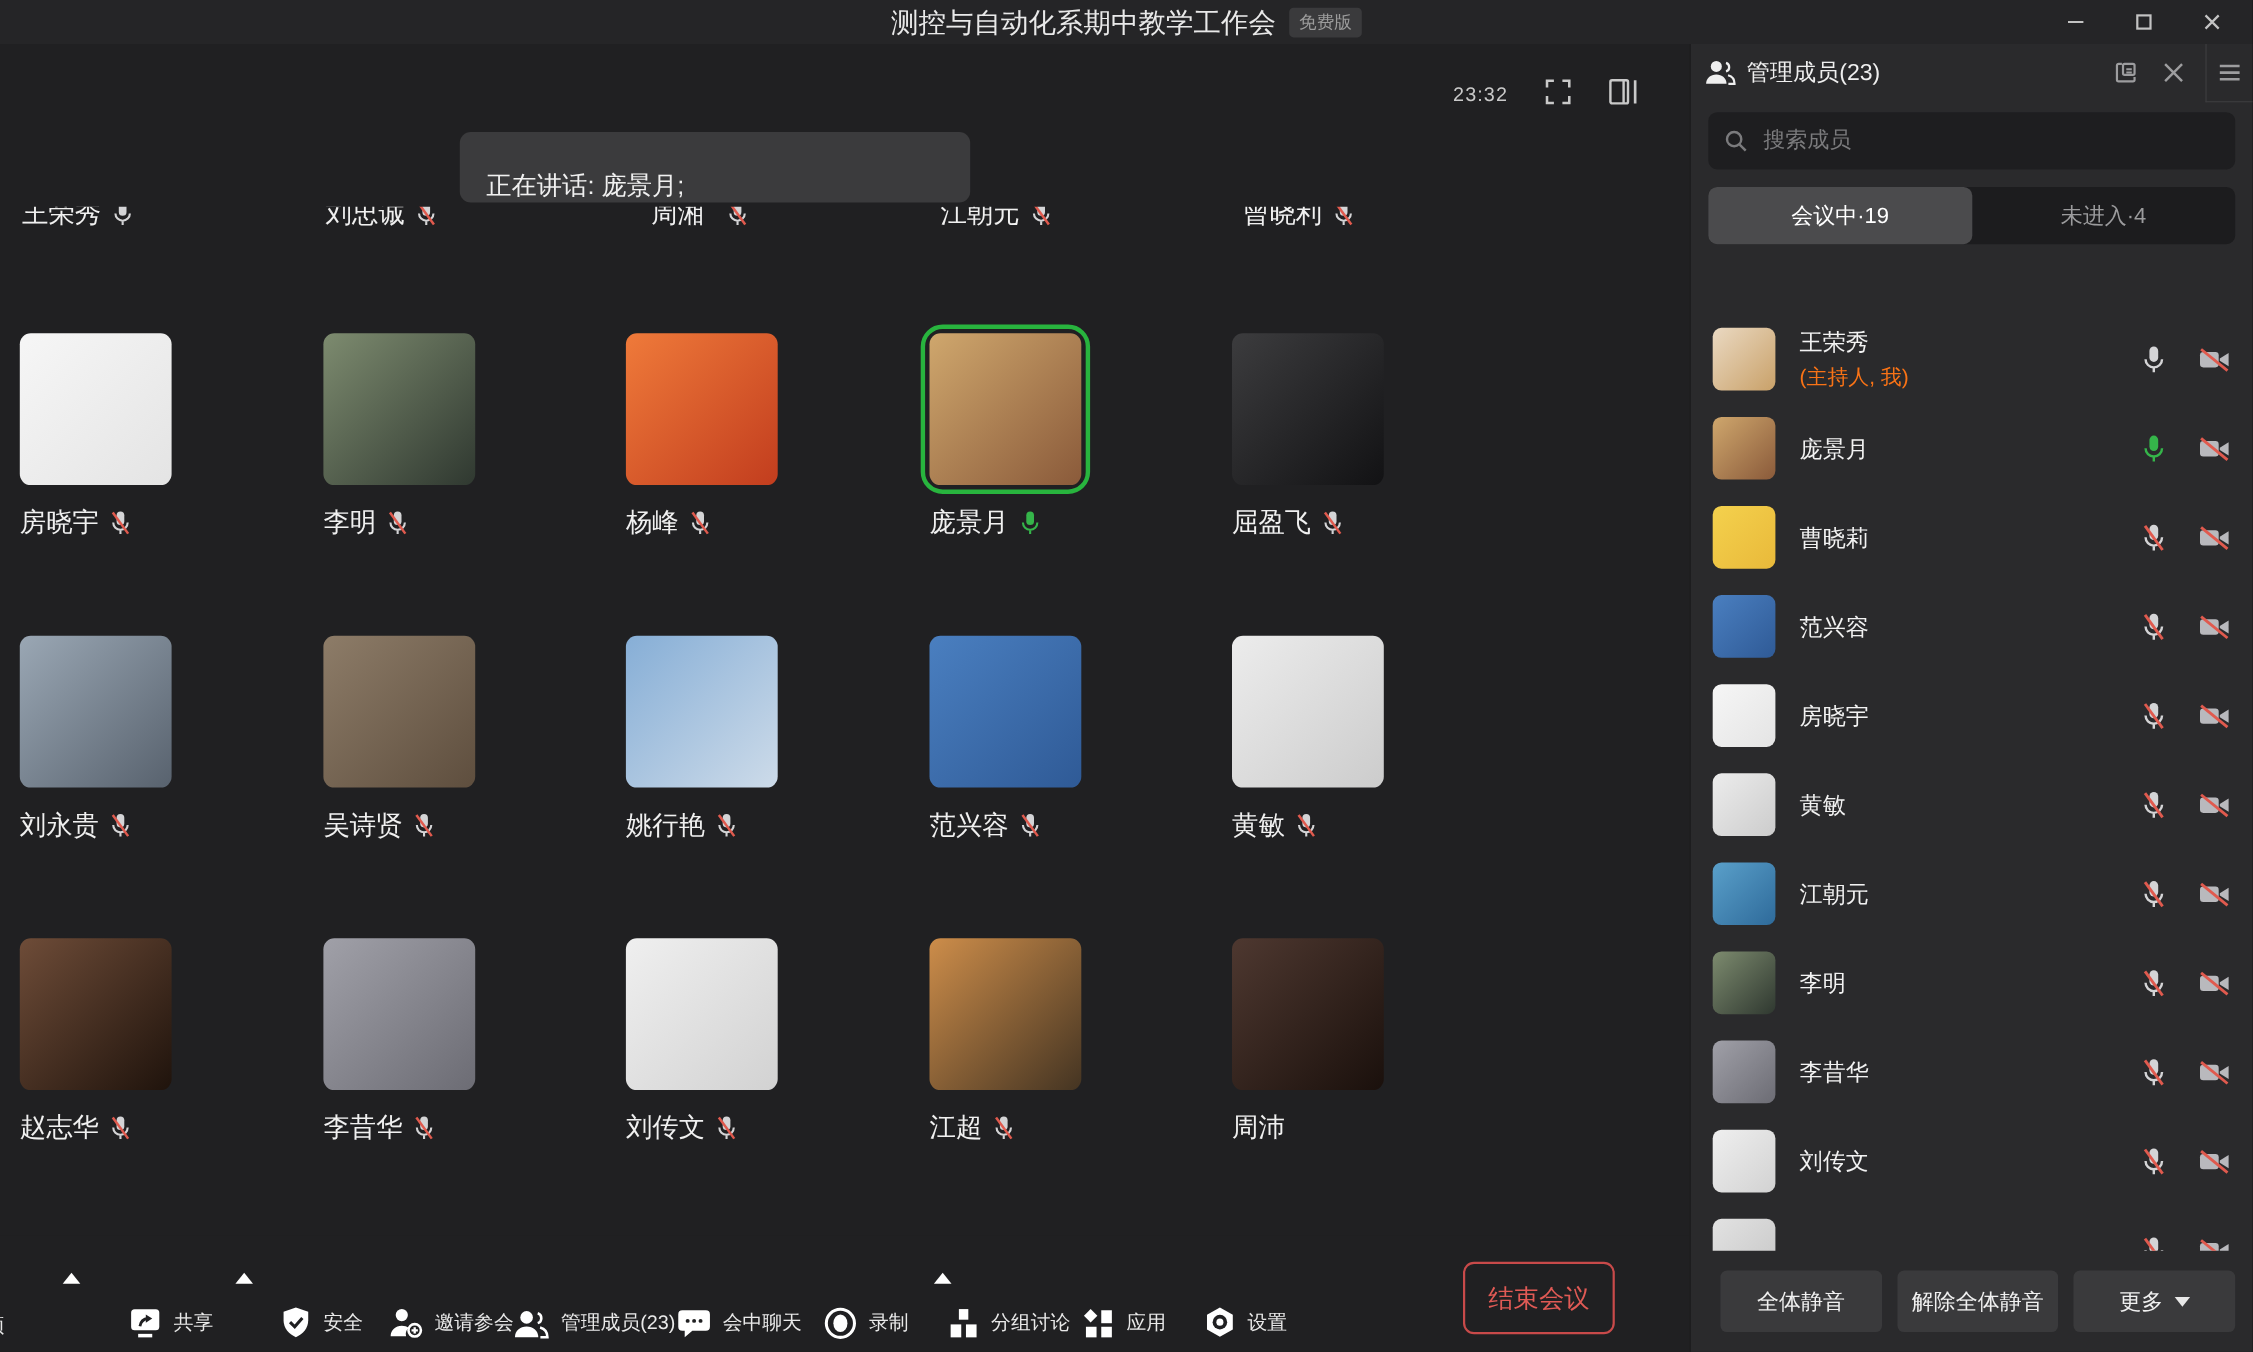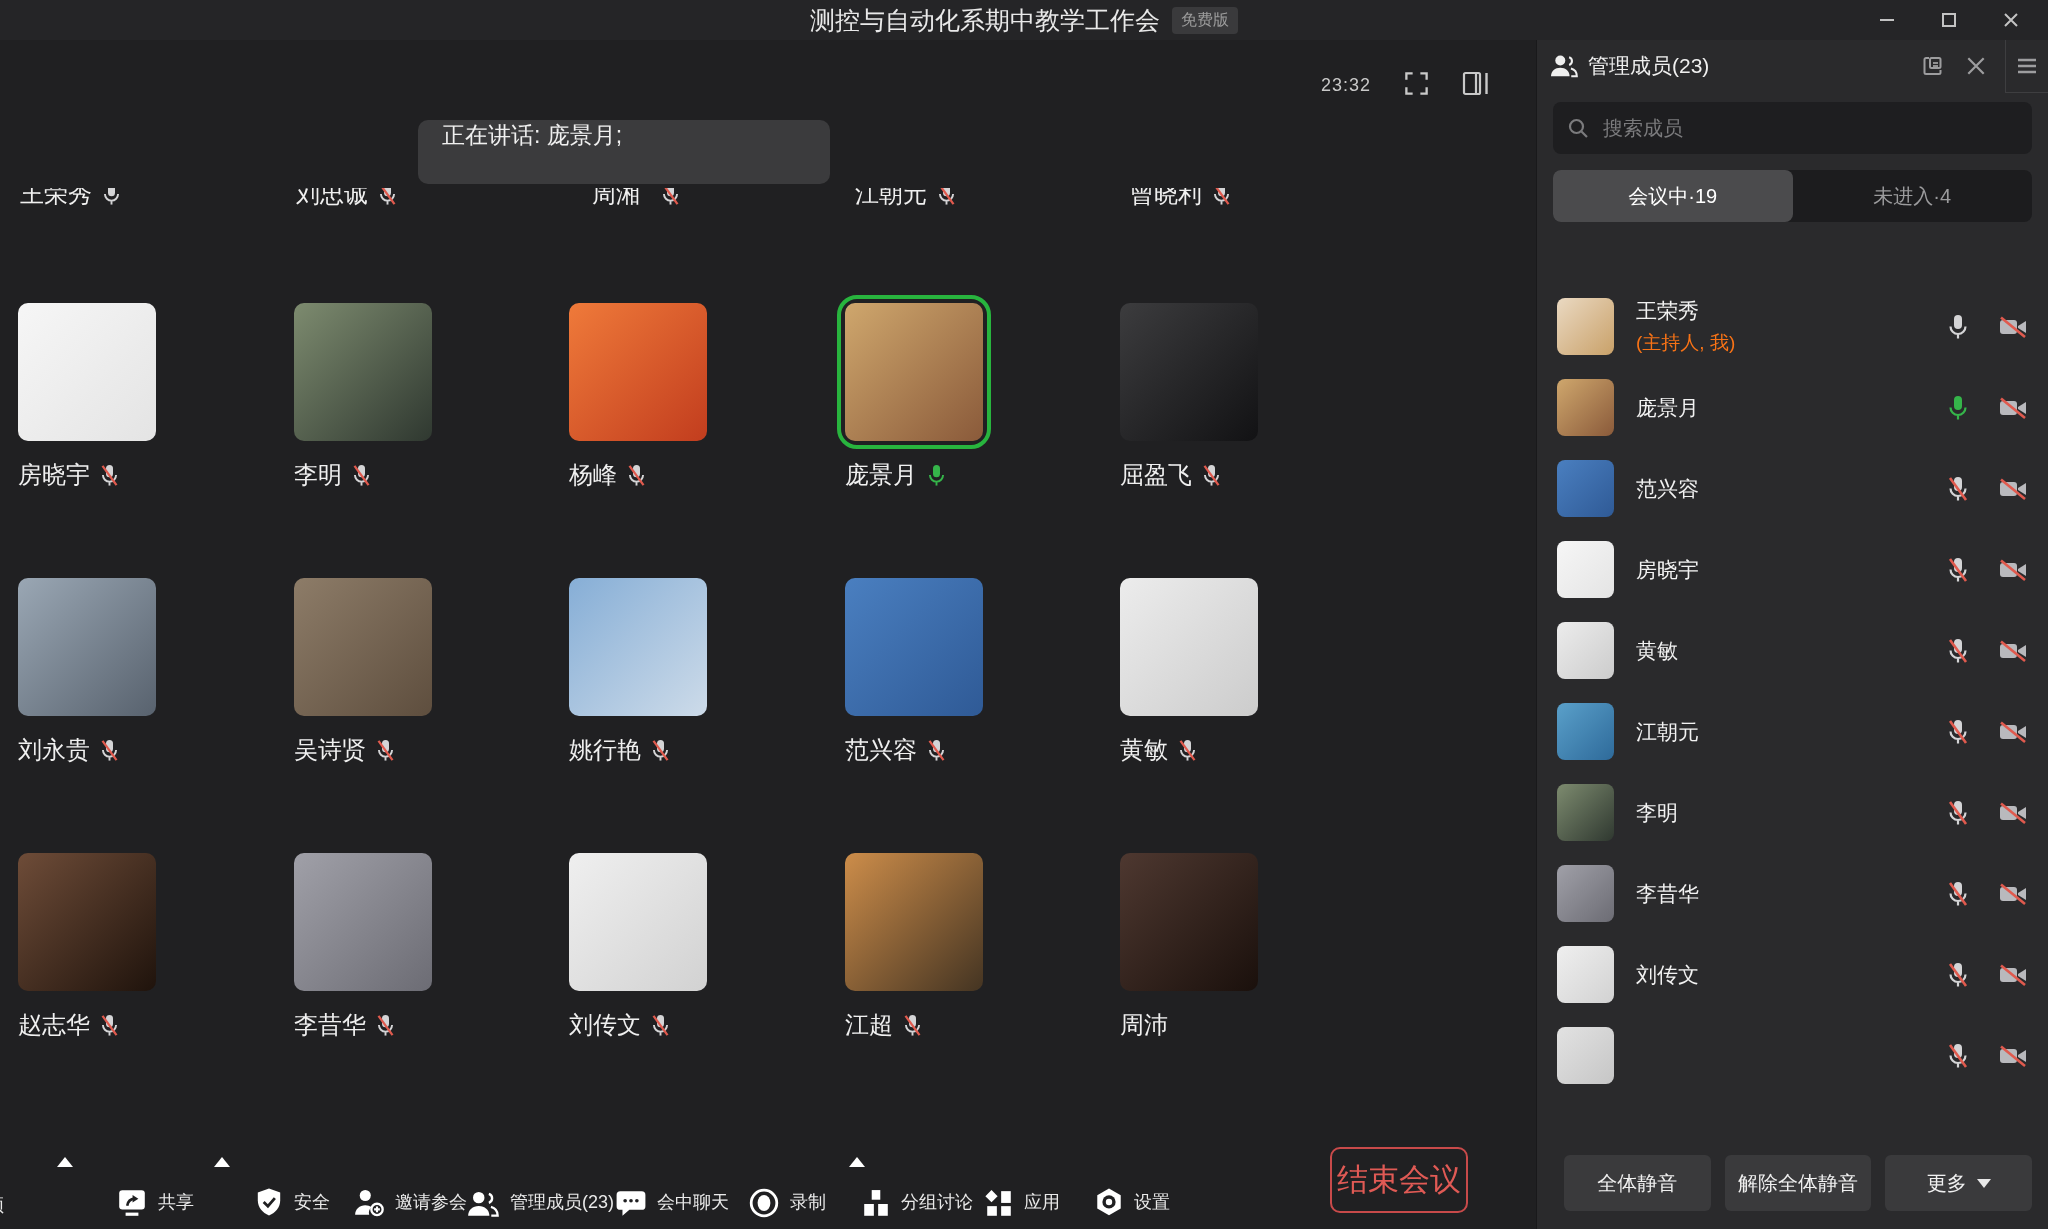--- a/index.html
+++ b/index.html
@@ -9,22 +9,22 @@
   .titlebar{position:absolute;top:0;left:0;right:0;height:40px;background:#252527;
             display:flex;align-items:center;justify-content:center;gap:12px;z-index:30;}
   .title{color:#e9e9e9;font-size:25px;}
   .badge{background:#3a3a3c;color:#9c9c9c;font-size:16px;padding:3px 9px;border-radius:4px;}
   .win-controls{position:absolute;right:6px;top:0;height:40px;display:flex;align-items:center;}
   .win-btn{width:62px;height:40px;display:flex;align-items:center;justify-content:center;color:#c3c3c3;}
   
   .main{position:absolute;top:40px;left:0;width:1536px;height:1189px;background:#202022;}
   .info-bar{position:absolute;top:30px;right:46px;display:flex;gap:32px;align-items:center;color:#c9c9c9;}
   .clock{font-size:18px;letter-spacing:1px;}
-  .banner{position:absolute;left:418px;top:80px;width:412px;height:64px;background:#3b3b3d;
-          border-radius:10px;display:flex;align-items:flex-start;padding-left:24px;box-sizing:border-box;
+  .banner{position:absolute;left:418px;top:80px;width:464px;height:64px;background:#3b3b3d;
+          border-radius:10px;display:flex;align-items:flex-end;padding-left:24px;box-sizing:border-box;
           color:#f0f0f0;font-size:23px;}
   .top-names{position:absolute;left:0;top:148px;width:100%;height:40px;overflow:hidden;}
   .top-name{position:absolute;top:-10px;display:flex;align-items:center;gap:9px;color:#f0f0f0;font-size:24px;white-space:nowrap;}
   .tile{position:absolute;width:170px;}
   .frame{width:138px;height:138px;border-radius:10px;}
   .tile.speaking .frame{outline:4px solid #28b43e;outline-offset:4px;border-radius:12px;}
   .avatar{width:138px;height:138px;border-radius:10px;background:#555;}
   .tile-name{margin-top:18px;display:flex;align-items:center;gap:9px;color:#f0f0f0;font-size:24px;white-space:nowrap;}
   
   .mic{color:#d4d4d6;}
@@ -36,21 +36,21 @@
   .tile-name svg.mic,.top-name svg.mic{width:21px;height:25px;}
   
   .toolbar{position:absolute;left:0;bottom:0;width:1536px;height:106px;background:#202022;}
   .tool-item{position:absolute;bottom:10px;transform:translateX(-50%);display:flex;flex-direction:row;
              align-items:center;gap:10px;color:#e9e9e9;font-size:18px;white-space:nowrap;cursor:default;}
   .tool-icon{height:34px;display:flex;align-items:flex-end;color:#fff;}
   .caret-up{position:absolute;width:0;height:0;border-left:8px solid transparent;
             border-right:8px solid transparent;border-bottom:10px solid #fff;}
   .clipped-item{position:absolute;left:-14px;bottom:12px;color:#e9e9e9;font-size:18px;}
   .end-btn{position:absolute;left:1330px;bottom:16px;width:134px;height:62px;border:2px solid #c84a4a;
-           border-radius:10px;color:#e05a55;font-size:31px;display:flex;align-items:center;
+           border-radius:10px;color:#e05a55;font-size:23px;display:flex;align-items:center;
            justify-content:center;background:transparent;cursor:default;}
   
   .sidebar{position:absolute;top:40px;right:0;width:512px;height:1189px;background:#2a2a2c;
            border-left:1px solid #19191b;box-sizing:border-box;}
   .sb-header{position:relative;height:52px;display:flex;align-items:center;padding:0 0 0 12px;
              color:#efefef;font-size:21px;gap:9px;}
   .sb-actions{margin-left:auto;display:flex;align-items:center;color:#9d9d9f;}
   .sb-actions .act{padding:0 10px;display:flex;align-items:center;}
   .menu-box{width:42px;height:52px;border-left:1px solid #3e3e40;border-bottom:1px solid #3e3e40;
             display:flex;align-items:center;justify-content:center;margin-left:8px;color:#9d9d9f;}
@@ -569,20 +569,40 @@
     <line class="slash" x1="4" y1="3" x2="20" y2="25" stroke="#e05a4e" stroke-width="2.6"></line>
   </svg>
       <svg class="cam" width="30" height="26" viewBox="0 0 30 26" data-state="off">
     <rect x="2" y="6" width="17" height="14" rx="3" fill="currentColor"></rect>
     <path d="M20 12l8-5v12l-8-5z" fill="currentColor"></path>
     <line class="slash" x1="3" y1="3.5" x2="27" y2="23" stroke="#e05a4e" stroke-width="2.6"></line>
   </svg>
     </div>
   </div>
         <div class="member">
+    <div class="m-avatar" style="background: linear-gradient(135deg, rgb(244, 209, 77), rgb(233, 185, 58));"></div>
+    <div class="m-text">
+      <div class="m-name">曹晓莉</div>
+
+    </div>
+    <div class="m-icons">
+      <svg class="mic" width="24" height="28" viewBox="0 0 24 28" data-state="muted">
+    <rect x="8" y="2" width="8" height="14" rx="4" fill="currentColor"></rect>
+    <path d="M4.5 13.5a7.5 7.5 0 0 0 15 0" fill="none" stroke="currentColor" stroke-width="2.2"></path>
+    <line x1="12" y1="21.5" x2="12" y2="25.5" stroke="currentColor" stroke-width="2.2"></line>
+    <line class="slash" x1="4" y1="3" x2="20" y2="25" stroke="#e05a4e" stroke-width="2.6"></line>
+  </svg>
+      <svg class="cam" width="30" height="26" viewBox="0 0 30 26" data-state="off">
+    <rect x="2" y="6" width="17" height="14" rx="3" fill="currentColor"></rect>
+    <path d="M20 12l8-5v12l-8-5z" fill="currentColor"></path>
+    <line class="slash" x1="3" y1="3.5" x2="27" y2="23" stroke="#e05a4e" stroke-width="2.6"></line>
+  </svg>
+    </div>
+  </div>
+        <div class="member">
     <div class="m-avatar" style="background: linear-gradient(135deg, rgb(74, 127, 192), rgb(47, 90, 150));"></div>
     <div class="m-text">
       <div class="m-name">范兴容</div>
 
     </div>
     <div class="m-icons">
       <svg class="mic" width="24" height="28" viewBox="0 0 24 28" data-state="muted">
     <rect x="8" y="2" width="8" height="14" rx="4" fill="currentColor"></rect>
     <path d="M4.5 13.5a7.5 7.5 0 0 0 15 0" fill="none" stroke="currentColor" stroke-width="2.2"></path>
     <line x1="12" y1="21.5" x2="12" y2="25.5" stroke="currentColor" stroke-width="2.2"></line>

